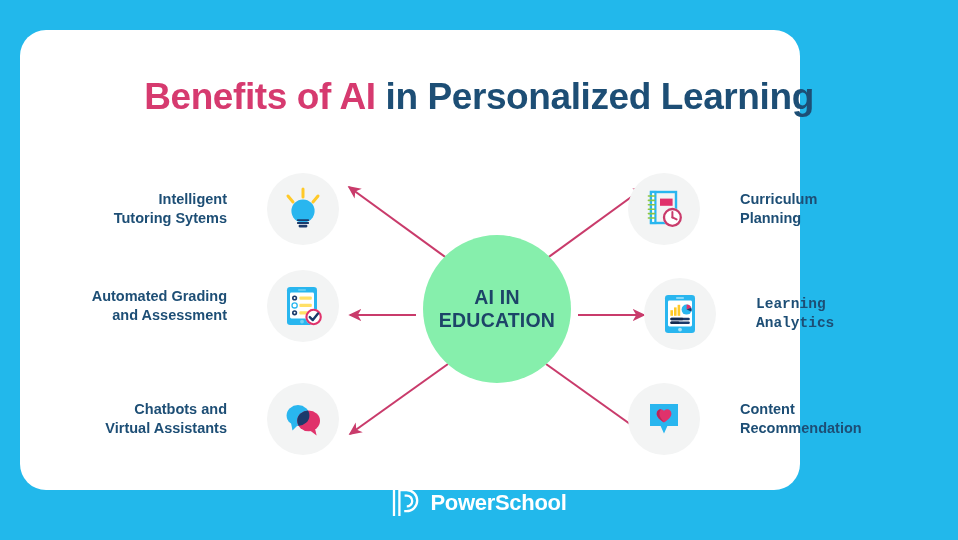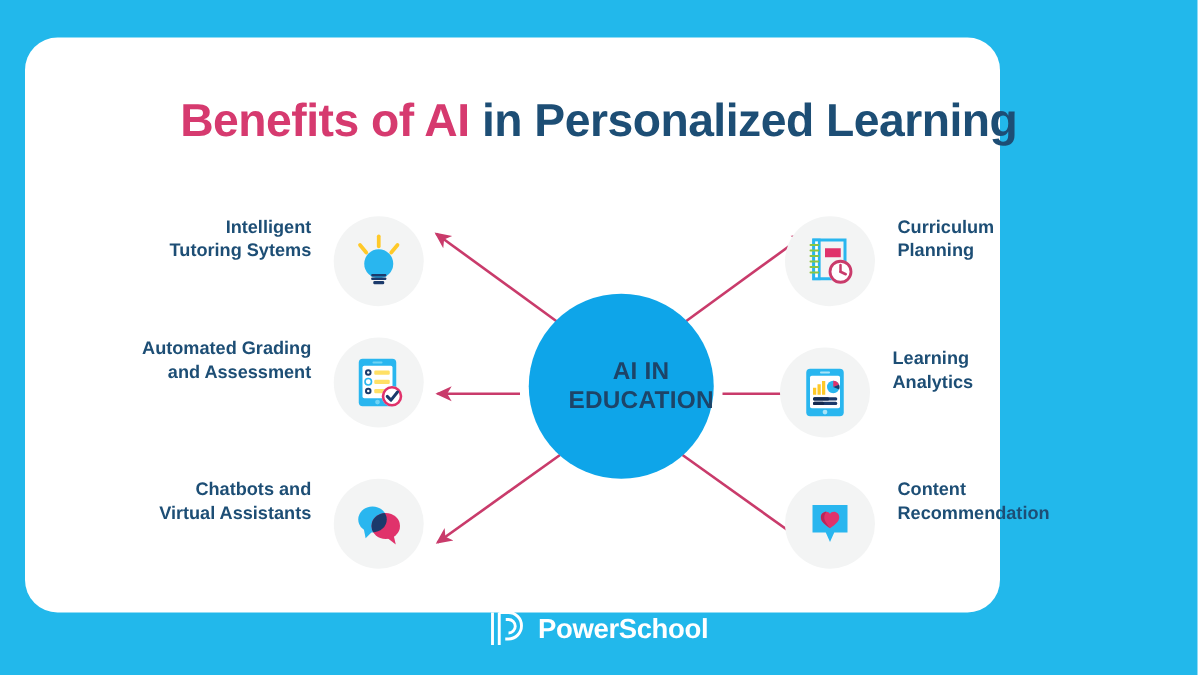--- a/index.html
+++ b/index.html
@@ -53,24 +53,24 @@
   }
 
   
   #center-circle {
     position: absolute;
     left: 403px;
     top: 205px;
     width: 148px;
     height: 148px;
     border-radius: 50%;
-    background: #0ea5e9;
+    background: #86efac;
     display: flex;
     align-items: center;
-    justify-content: flex-end;
+    justify-content: center;
     text-align: center;
   }
   #center-label {
     color: #1d4468;
     font-size: 19.5px;
     font-weight: bold;
     line-height: 1.18;
     letter-spacing: 0.2px;
     white-space: pre-line;
   }
@@ -80,22 +80,23 @@
     position: absolute;
     left: 0; top: 0;
     width: 918px; height: 460px;
     pointer-events: none;
   }
 
   
   .node {
     position: absolute;
     display: flex;
-    align-items: flex-start;
+    align-items: center;
     height: 72px;
+    gap: 22px;
   }
   .node.left  { flex-direction: row; }
   .node.right { flex-direction: row; }
 
   .icon-disc {
     width: 72px;
     height: 72px;
     min-width: 72px;
     border-radius: 50%;
     background: #f3f4f4;
@@ -114,21 +115,21 @@
     white-space: pre-line;
   }
   .node.left .node-label  { text-align: right; padding-right: 18px; }
   .node.right .node-label { text-align: left;  padding-left: 18px; }
 
   
   #node-its   { left: 25px;  top: 143px; }
   #node-ag    { left: 25px;  top: 240px; }
   #node-cb    { left: 25px;  top: 353px; }
   #node-cp    { left: 608px; top: 143px; }
-  #node-la    { left: 604px; top: 248px; }
+  #node-la    { left: 624px; top: 248px; font-family: Liberation Mono, monospace; }
   #node-cr    { left: 608px; top: 353px; }
 
   .node.left  { width: 294px; justify-content: flex-end; }
   .node.right { width: 294px; justify-content: flex-start; }
   .node.left .node-label  { flex: 1; }
 
   
   #footer {
     position: absolute;
     left: 0;

